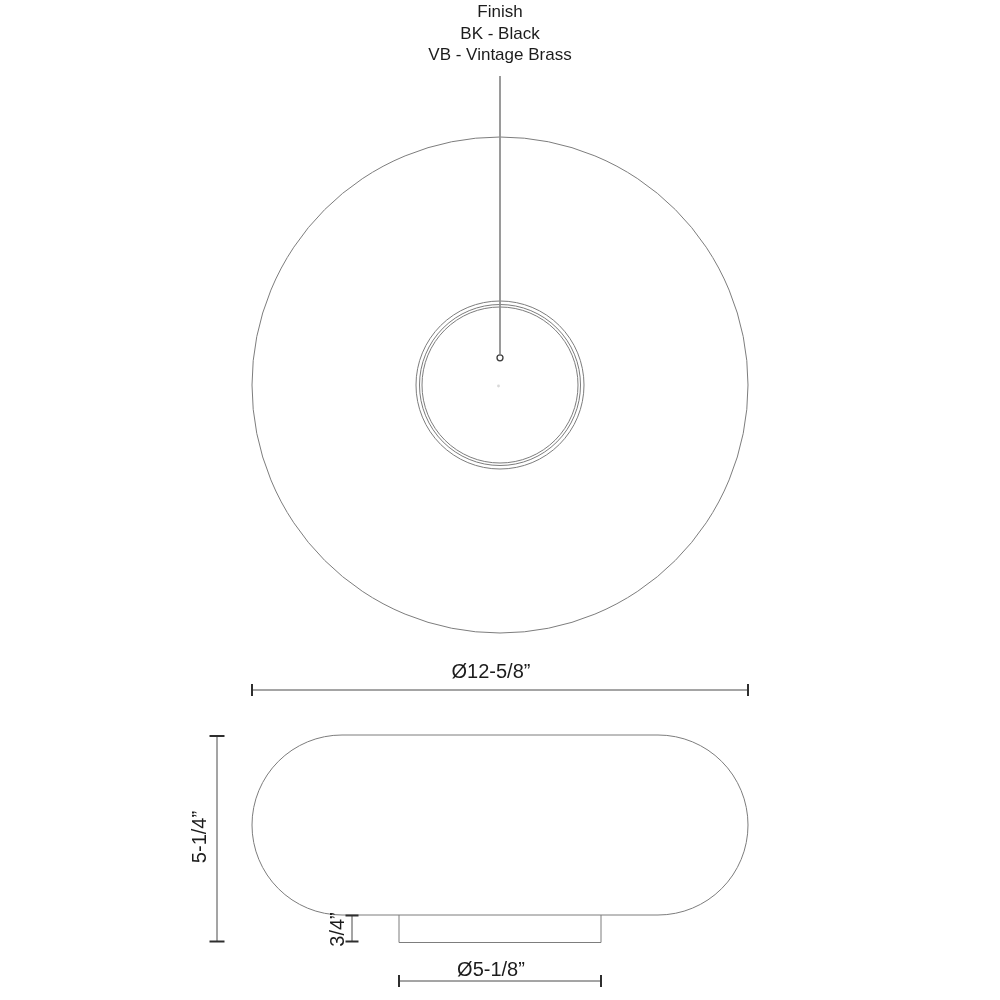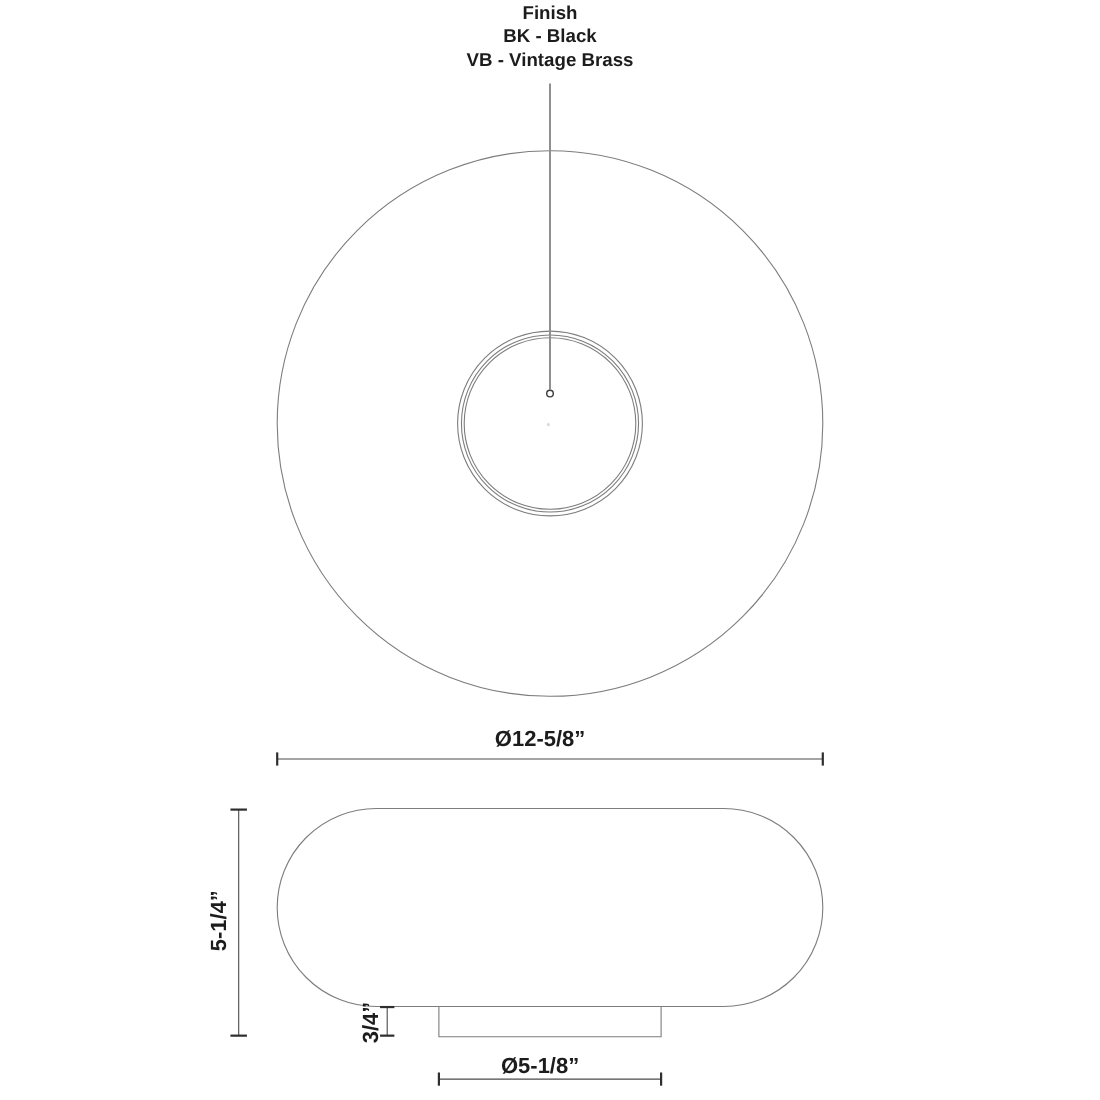--- a/index.html
+++ b/index.html
@@ -7,21 +7,20 @@
     padding: 0;
     width: 1000px;
     height: 1000px;
     background: #ffffff;
     font-family: "Liberation Sans", sans-serif;
   }
   .drawing-wrap {
     width: 1000px;
     height: 1000px;
     position: relative;
-    font-weight: bold;
   }
   svg { display: block; }
   .outline {
     fill: none;
     stroke: #7d7d7d;
     stroke-width: 1;
   }
   .dim-line {
     fill: none;
     stroke: #4a4a4a;

